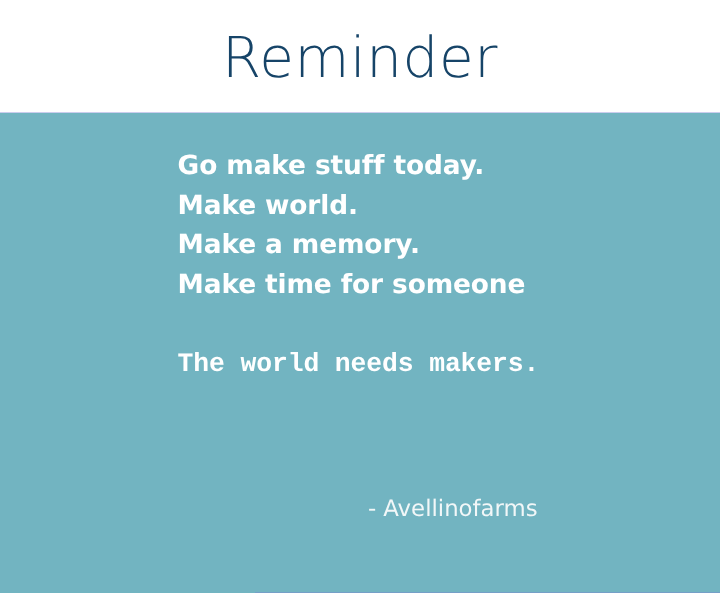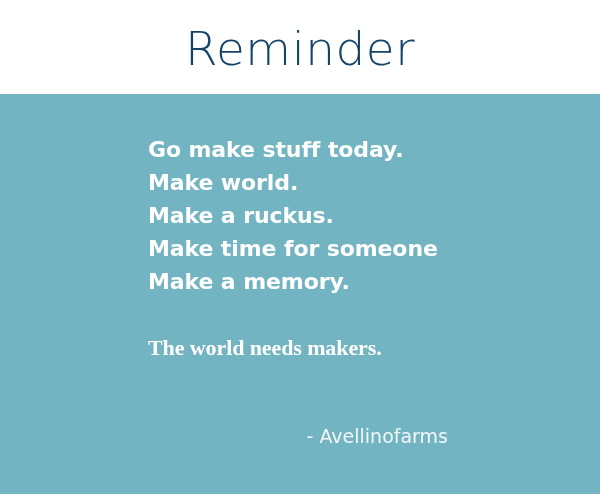--- a/index.html
+++ b/index.html
@@ -48,53 +48,53 @@
   
   .body-band {
     flex: 1 1 auto;
     background: #72B4C1;
     position: relative;
   }
 
   .quote-block {
     position: absolute;
     left: 148px;
-    top: 39px;
+    top: 28px;
     right: 24px;
   }
 
   .quote-line {
     font-family: "DejaVu Sans", sans-serif;
     font-weight: bold;
     font-size: 22px;
     line-height: 33px;
     color: #ffffff;
     white-space: nowrap;
     letter-spacing: -0.1px;
   }
 
   .quote-spacer {
     height: 33px;
   }
 
   .closing-line {
-    font-family: Liberation Serif, serif;
+    font-family: Liberation Mono, monospace;
     font-weight: bold;
     font-size: 22px;
     line-height: 33px;
     color: #ffffff;
     white-space: nowrap;
     letter-spacing: -0.1px;
   }
 
   .attribution-row {
     position: absolute;
     left: 0;
     right: 152px;
-    top: 329px;
+    top: 317px;
     text-align: right;
   }
 
   .attribution {
     font-family: "DejaVu Sans", sans-serif;
     font-weight: 400;
     font-size: 19px;
     line-height: 26px;
     color: #f2f7f8;
     white-space: nowrap;
@@ -107,23 +107,22 @@
 
   <div class="header-band">
     <h1 class="poster-title">Reminder</h1>
   </div>
 
   <div class="body-band">
 
     <div class="quote-block">
       <div class="quote-line">Go make stuff today.</div>
       <div class="quote-line">Make world.</div>
-      <div class="quote-line">Make a ruckus.</div>
+      <div class="quote-line">Make a memory.</div>
       <div class="quote-line">Make time for someone</div>
-      <div class="quote-line">Make a memory.</div>
 
       <div class="quote-spacer"></div>
 
       <div class="closing-line">The world needs makers.</div>
     </div>
 
     <div class="attribution-row">
       <span class="attribution">- Avellinofarms</span>
     </div>
 

